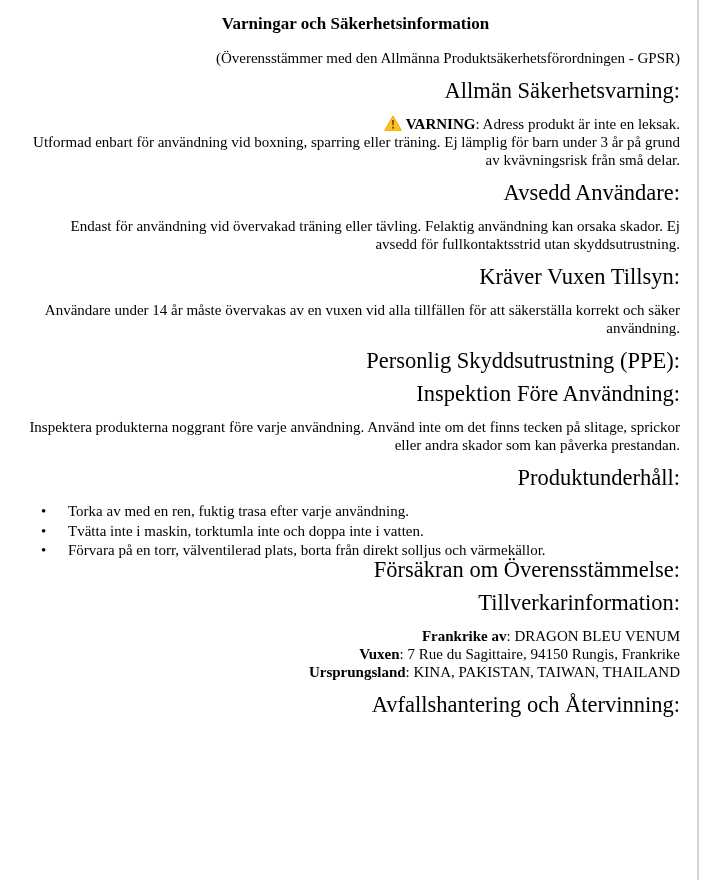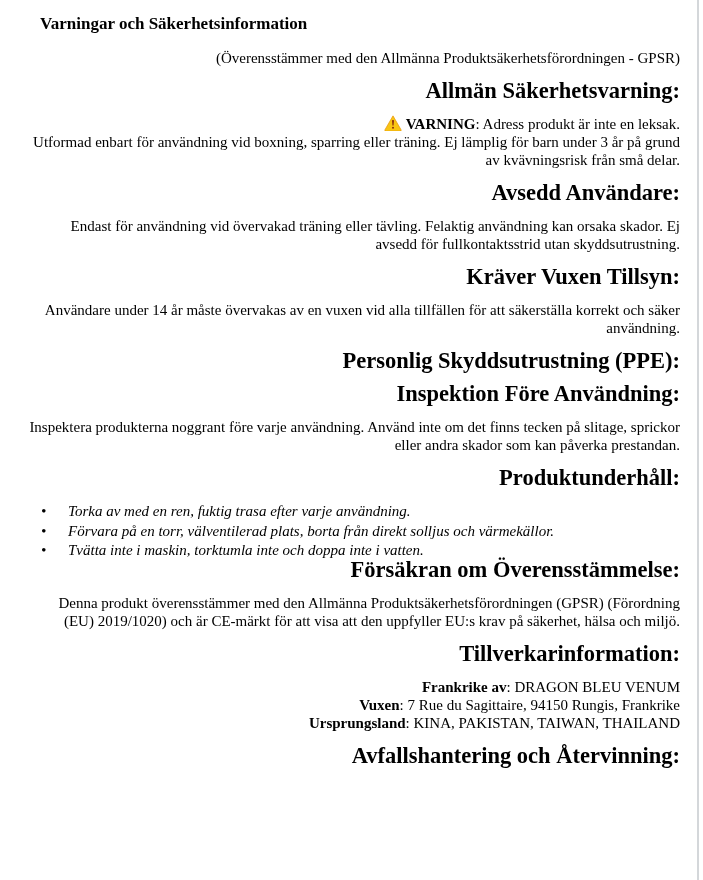--- a/index.html
+++ b/index.html
@@ -14,43 +14,43 @@
     line-height: 18px;
     overflow: hidden;
   }
   .doc {
     padding: 14px 23px 0 27px;
   }
   .doc-title {
     font-size: 17px;
     line-height: 20px;
     font-weight: 700;
-    margin: 0 0 15px 13px;
+    margin: 0 0 15px 4px;
+    text-align: center;
   }
   .para, .section-heading {
     margin: 15px 0;
     text-align: right;
   }
   .section-heading {
-    font-weight: 700;
+    font-weight: 400;
   }
   .bold { font-weight: 700; }
   .warning-line { display: block; }
   .warn-icon {
     display: inline-block;
     width: 18px;
     height: 16px;
     vertical-align: -2px;
     margin-right: 4px;
   }
   ul.maintenance-list {
     list-style: none;
     margin: 15px 0 0 0;
     padding: 0;
-    font-style: italic;
   }
   ul.maintenance-list li {
     position: relative;
     padding-left: 41px;
     line-height: 19.5px;
   }
   ul.maintenance-list li::before {
     content: "\2022";
     position: absolute;
     left: 14px;
@@ -97,26 +97,25 @@
   <p class="para">Användare under 14 år måste övervakas av en vuxen vid alla tillfällen för att säkerställa korrekt och säker användning.</p>
 
   <h2 class="section-heading">Personlig Skyddsutrustning (PPE):</h2>
 
   <h2 class="section-heading">Inspektion Före Användning:</h2>
   <p class="para">Inspektera produkterna noggrant före varje användning. Använd inte om det finns tecken på slitage, sprickor eller andra skador som kan påverka prestandan.</p>
 
   <h2 class="section-heading">Produktunderhåll:</h2>
   <ul class="maintenance-list">
     <li>Torka av med en ren, fuktig trasa efter varje användning.</li>
+    <li>Tvätta inte i maskin, torktumla inte och doppa inte i vatten.</li>
     <li>Förvara på en torr, välventilerad plats, borta från direkt solljus och värmekällor.</li>
-    <li>Tvätta inte i maskin, torktumla inte och doppa inte i vatten.</li>
   </ul>
 
   <h2 class="section-heading after-list">Försäkran om Överensstämmelse:</h2>
-  <p class="para">Denna produkt överensstämmer med den Allmänna Produktsäkerhetsförordningen (GPSR) (Förordning (EU) 2019/1020) och är CE-märkt för att visa att den uppfyller EU:s krav på säkerhet, hälsa och miljö.</p>
 
   <h2 class="section-heading">Tillverkarinformation:</h2>
   <p class="para">
     <span class="warning-line"><span class="bold">Frankrike av</span><span>: DRAGON BLEU VENUM</span></span>
     <span class="warning-line"><span class="bold">Vuxen</span><span>: 7 Rue du Sagittaire, 94150 Rungis, Frankrike</span></span>
     <span class="warning-line"><span class="bold">Ursprungsland</span><span>: KINA, PAKISTAN, TAIWAN, THAILAND</span></span>
   </p>
 
   <h2 class="section-heading">Avfallshantering och Återvinning:</h2>
 

